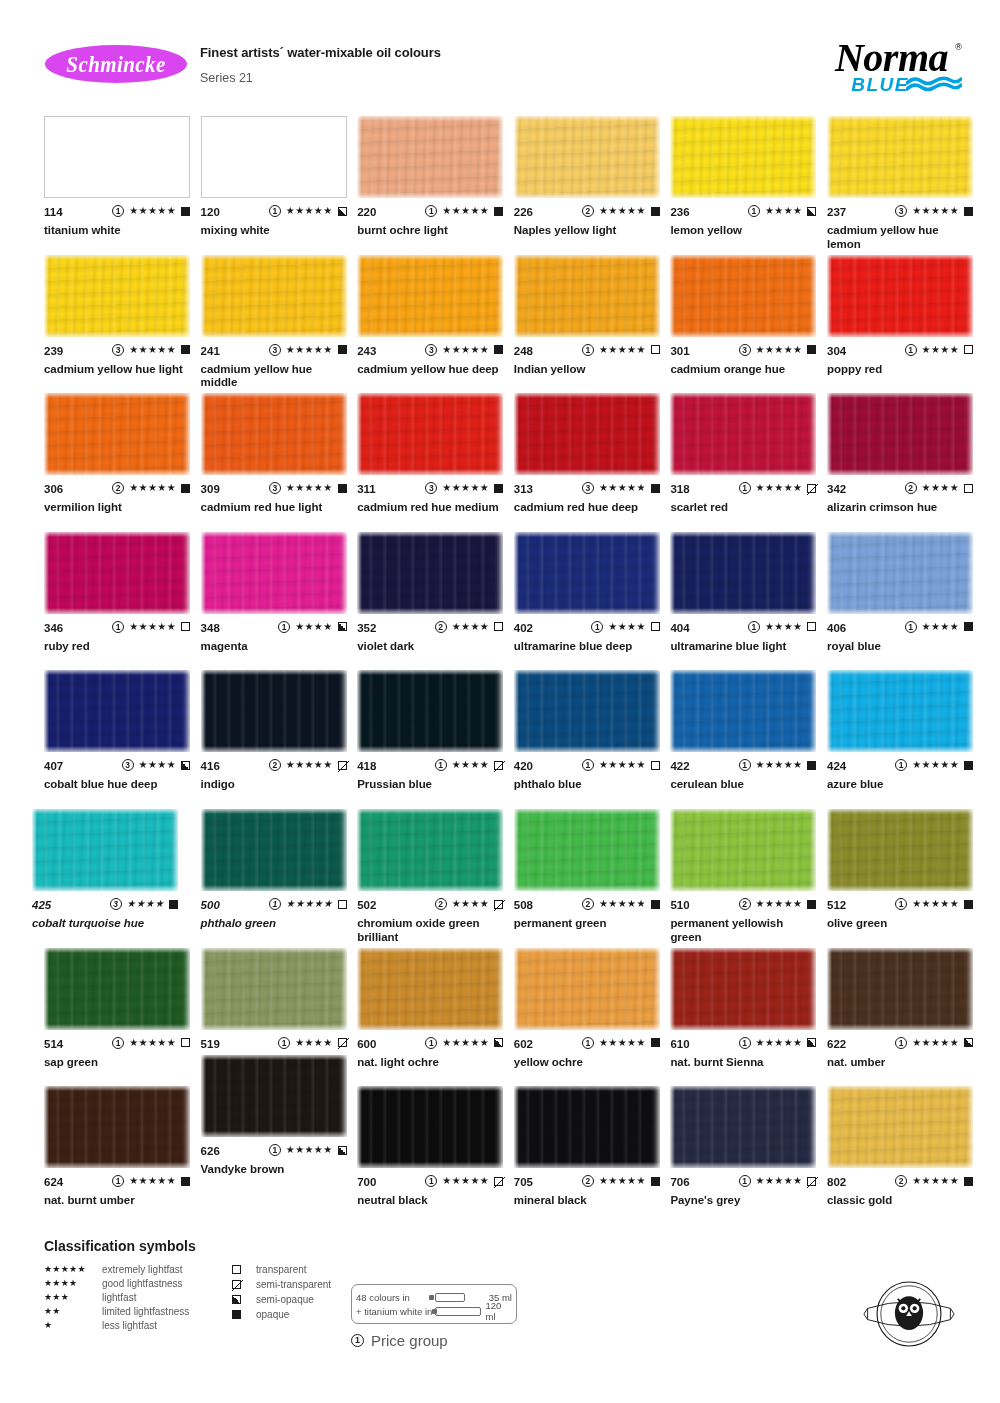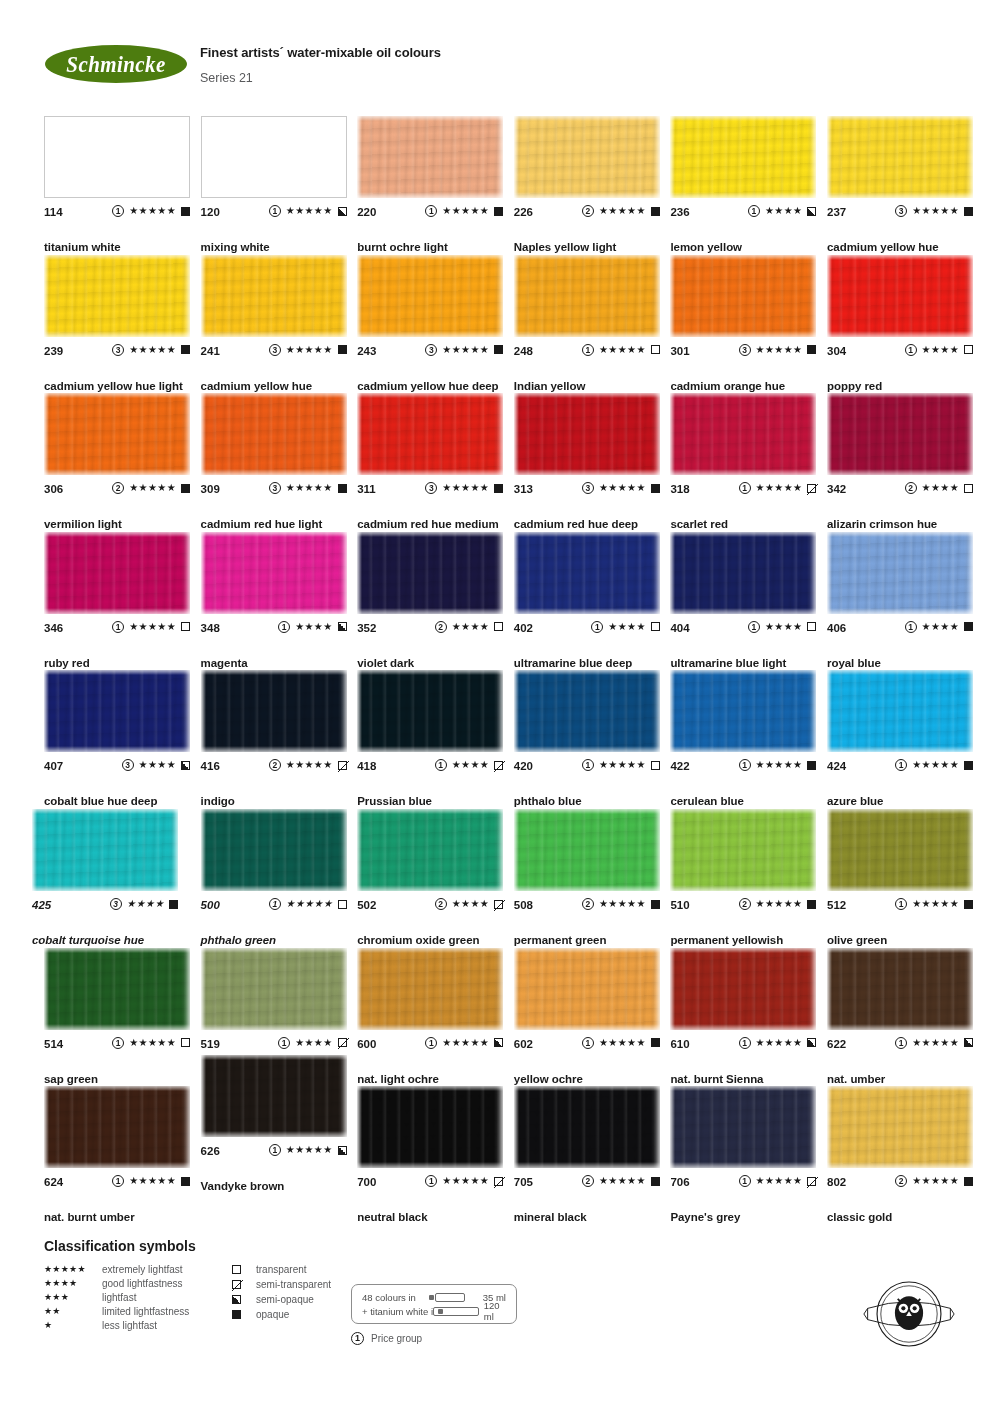--- a/index.html
+++ b/index.html
@@ -11,21 +11,21 @@
     color:#1a1a1a;
     position:relative;
     overflow:hidden;
   }
 
   
   .header { position:absolute; left:0; top:0; width:1000px; height:110px; }
   .logo-pill {
     position:absolute; left:45px; top:45px;
     width:142px; height:38px;
-    background:#4d7c0f;
+    background:#d946ef;
     border-radius:50% / 50%;
     display:flex; align-items:center; justify-content:center;
   }
   .logo-pill span {
     color:#ffffff;
     font-family:"Liberation Serif", serif;
     font-style:italic;
     font-weight:bold;
     font-size:21px;
     letter-spacing:0.4px;
@@ -106,63 +106,72 @@
   .op { display:inline-block; width:9px; height:9px; border:1.2px solid #1a1a1a; position:relative; }
   .op.opaque { background:#1a1a1a; }
   .op.transparent { background:#fff; }
   .op.semiopaque { background:linear-gradient(45deg, #1a1a1a 50%, #fff 50%); }
   .op.semitransparent { background:#fff; }
   .op.semitransparent::after {
     content:""; position:absolute; left:-1px; top:-1px; width:11px; height:11px;
     background:linear-gradient(to bottom right, transparent calc(50% - 0.6px), #1a1a1a calc(50% - 0.6px), #1a1a1a calc(50% + 0.6px), transparent calc(50% + 0.6px));
   }
   .cname {
-    margin-top:22px; font-size:11.5px; font-weight:bold; color:#1a1a1a;
+    margin-top:5px; font-size:11.5px; font-weight:bold; color:#1a1a1a;
     line-height:13.5px; letter-spacing:-0.05px;
   }
 
   
   .legend { position:absolute; left:44px; top:1238px; width:930px; }
   .legend-title { font-size:14px; font-weight:bold; color:#1a1a1a; }
   .legend-cols { position:relative; margin-top:8px; height:84px; }
   .lf-list { position:absolute; left:0; top:0; }
   .lf-row { display:flex; align-items:center; height:14px; }
   .lf-stars { width:58px; font-size:9px; color:#1a1a1a; letter-spacing:0.3px; }
   .lf-label { font-size:10px; color:#58595b; }
   .op-list { position:absolute; left:188px; top:0; }
   .op-row { display:flex; align-items:center; height:15px; gap:15px; }
   .op-label { font-size:10px; color:#58595b; }
 
   .tubebox {
     position:absolute; left:307px; top:22px;
     width:166px; height:40px; border:1px solid #8d8d8d; border-radius:7px;
-    padding:5px 10px;
+    padding:5px 4px;
   }
   .tube-row { display:flex; align-items:center; height:14px; font-size:9.5px; color:#4d4d4d; }
   .tube-txt { white-space:nowrap; }
   .tube-ml { margin-left:auto; font-size:9.5px; color:#4d4d4d; }
   .tube-ico { display:inline-block; position:relative; height:9px; }
   .tube-ico .body { position:absolute; right:0; top:0; height:9px; border:1px solid #6b6b6b; border-radius:2px; background:#fff; }
   .tube-ico .cap { position:absolute; left:0; top:2px; width:5px; height:5px; background:#6b6b6b; border-radius:1px; }
   .pricegroup { position:absolute; left:307px; top:70px; display:flex; align-items:center; gap:7px; }
   .pricegroup .pg { width:13px; height:13px; line-height:11px; font-size:9px; }
-  .pricegroup .pg-lab { font-size:10px; color:#58595b; }
+  .pricegroup .pg-lab { font-size:15px; color:#58595b; }
 
   .owl { position:absolute; right:44px; bottom:42px; width:94px; height:94px; }
 </style>
 </head>
 <body>
 
 <div class="header">
   <div class="logo-pill">
     <span>Schmincke</span>
   </div>
   <div class="head-title">Finest artists´ water-mixable oil colours</div>
   <div class="head-sub">Series 21</div>
 
+  <div class="norma">
+    <div class="norma-word">Norma</div>
+    <div class="norma-reg">®</div>
+    <div class="norma-blue">BLUE</div>
+    <svg class="norma-wave" width="56" height="18" viewBox="0 0 56 18">
+      <path d="M1 7 Q8 0 15 5 T29 5 Q37 0 44 4 T55 3" stroke="#00a3e0" stroke-width="3.4" fill="none" stroke-linecap="round"></path>
+      <path d="M1 13 Q8 6 15 11 T29 11 Q37 6 44 10 T55 9" stroke="#00a3e0" stroke-width="3.4" fill="none" stroke-linecap="round"></path>
+    </svg>
+  </div>
 </div>
 
 <div class="grid" id="grid">
     <div class="cell" style="left: 44px; top: 116px;">
       <div class="swatch empty"></div>
       <div class="meta">
         <span class="code">114</span>
         <span class="marks">
           <span class="pg">1</span>
           <span class="stars">★★★★★</span>

